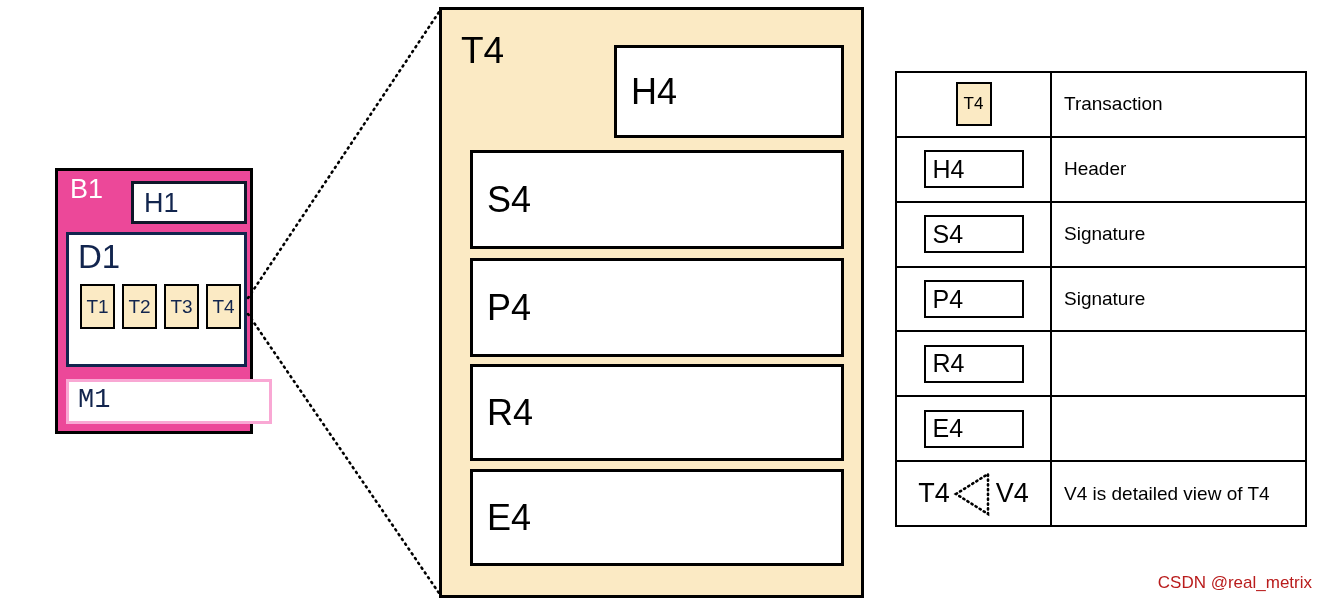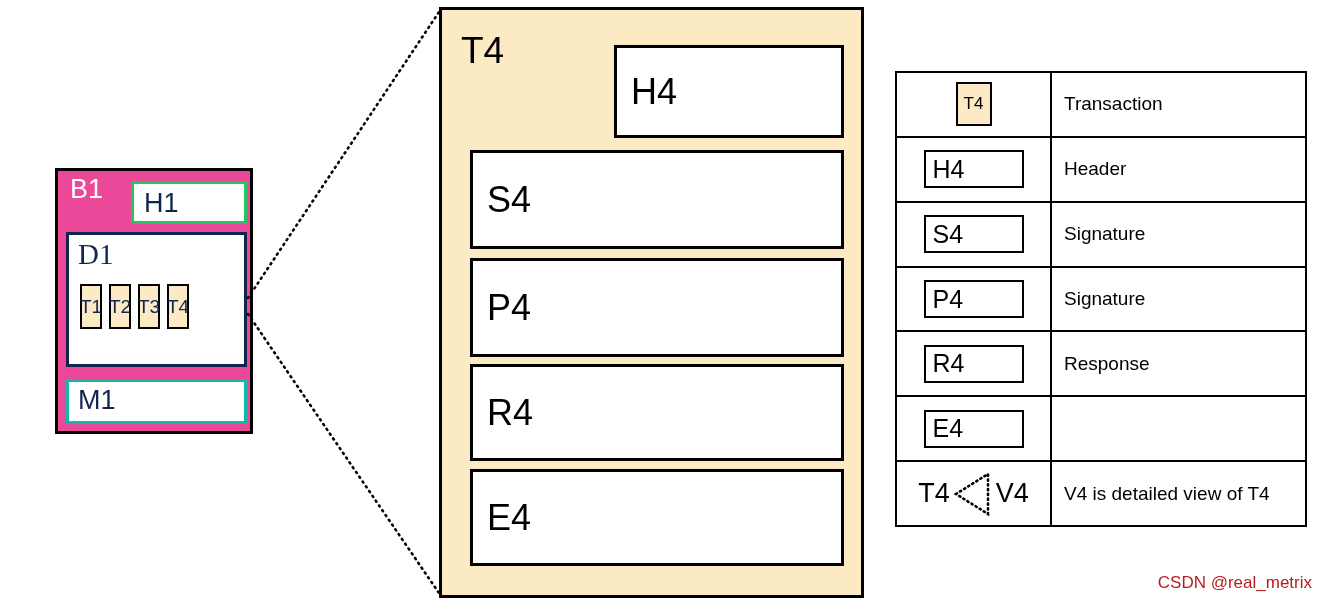--- a/index.html
+++ b/index.html
@@ -29,63 +29,63 @@
   #block-b1-label {
     left: 12px; top: 5px;
     font-size: 27px;
     color: #ffffff;
     line-height: 1;
   }
   #box-h1 {
     left: 73px; top: 10px;
     width: 116px; height: 43px;
     background: #ffffff;
-    border: 3px solid #22c55e;
+    border: 3px solid #0f172a;
   }
   #box-h1-label {
     left: 10px; top: 6px;
     font-size: 27px;
     color: #12254e;
     line-height: 1;
   }
   #box-d1 {
     left: 8px; top: 61px;
     width: 181px; height: 135px;
     background: #ffffff;
     border: 3px solid #12254e;
   }
   #box-d1-label {
     left: 9px; top: 5px;
-    font-size: 29px;
+    font-size: 33px;
     color: #12254e;
     line-height: 1;
-    font-family: Liberation Serif, serif;
   }
   #tx-row {
     position: absolute;
     left: 11px; top: 49px;
     display: flex;
     gap: 7px;
   }
   .tx-box {
-    width: 22px; height: 45px;
+    width: 35px; height: 45px;
     background: #fbeac4;
     border: 2.5px solid #000000;
     box-sizing: border-box;
     display: flex;
     align-items: center;
     justify-content: center;
     font-size: 19px;
     color: #12254e;
   }
   #box-m1 {
     left: 8px; top: 208px;
-    width: 181px; height: 45px;
-    background: #ffffff;
-    border: 3px solid #14b8a6;
+    width: 206px; height: 45px;
+    background: #ffffff;
+    border: 3px solid #f9a8d4;
+    font-family: Liberation Mono, monospace;
   }
   #box-m1-label {
     left: 9px; top: 5px;
     font-size: 27px;
     color: #12254e;
     line-height: 1;
   }
 
   
   #connector {
@@ -274,21 +274,20 @@
     <div class="legend-cell-symbol">
       <div class="legend-swatch-white">P4</div>
     </div>
     <div class="legend-cell-text">Signature</div>
   </div>
 
   <div class="legend-row">
     <div class="legend-cell-symbol">
       <div class="legend-swatch-white">R4</div>
     </div>
-    <div class="legend-cell-text">Response</div>
   </div>
 
   <div class="legend-row">
     <div class="legend-cell-symbol">
       <div class="legend-swatch-white">E4</div>
     </div>
   </div>
 
   <div class="legend-row">
     <div class="legend-cell-symbol">

